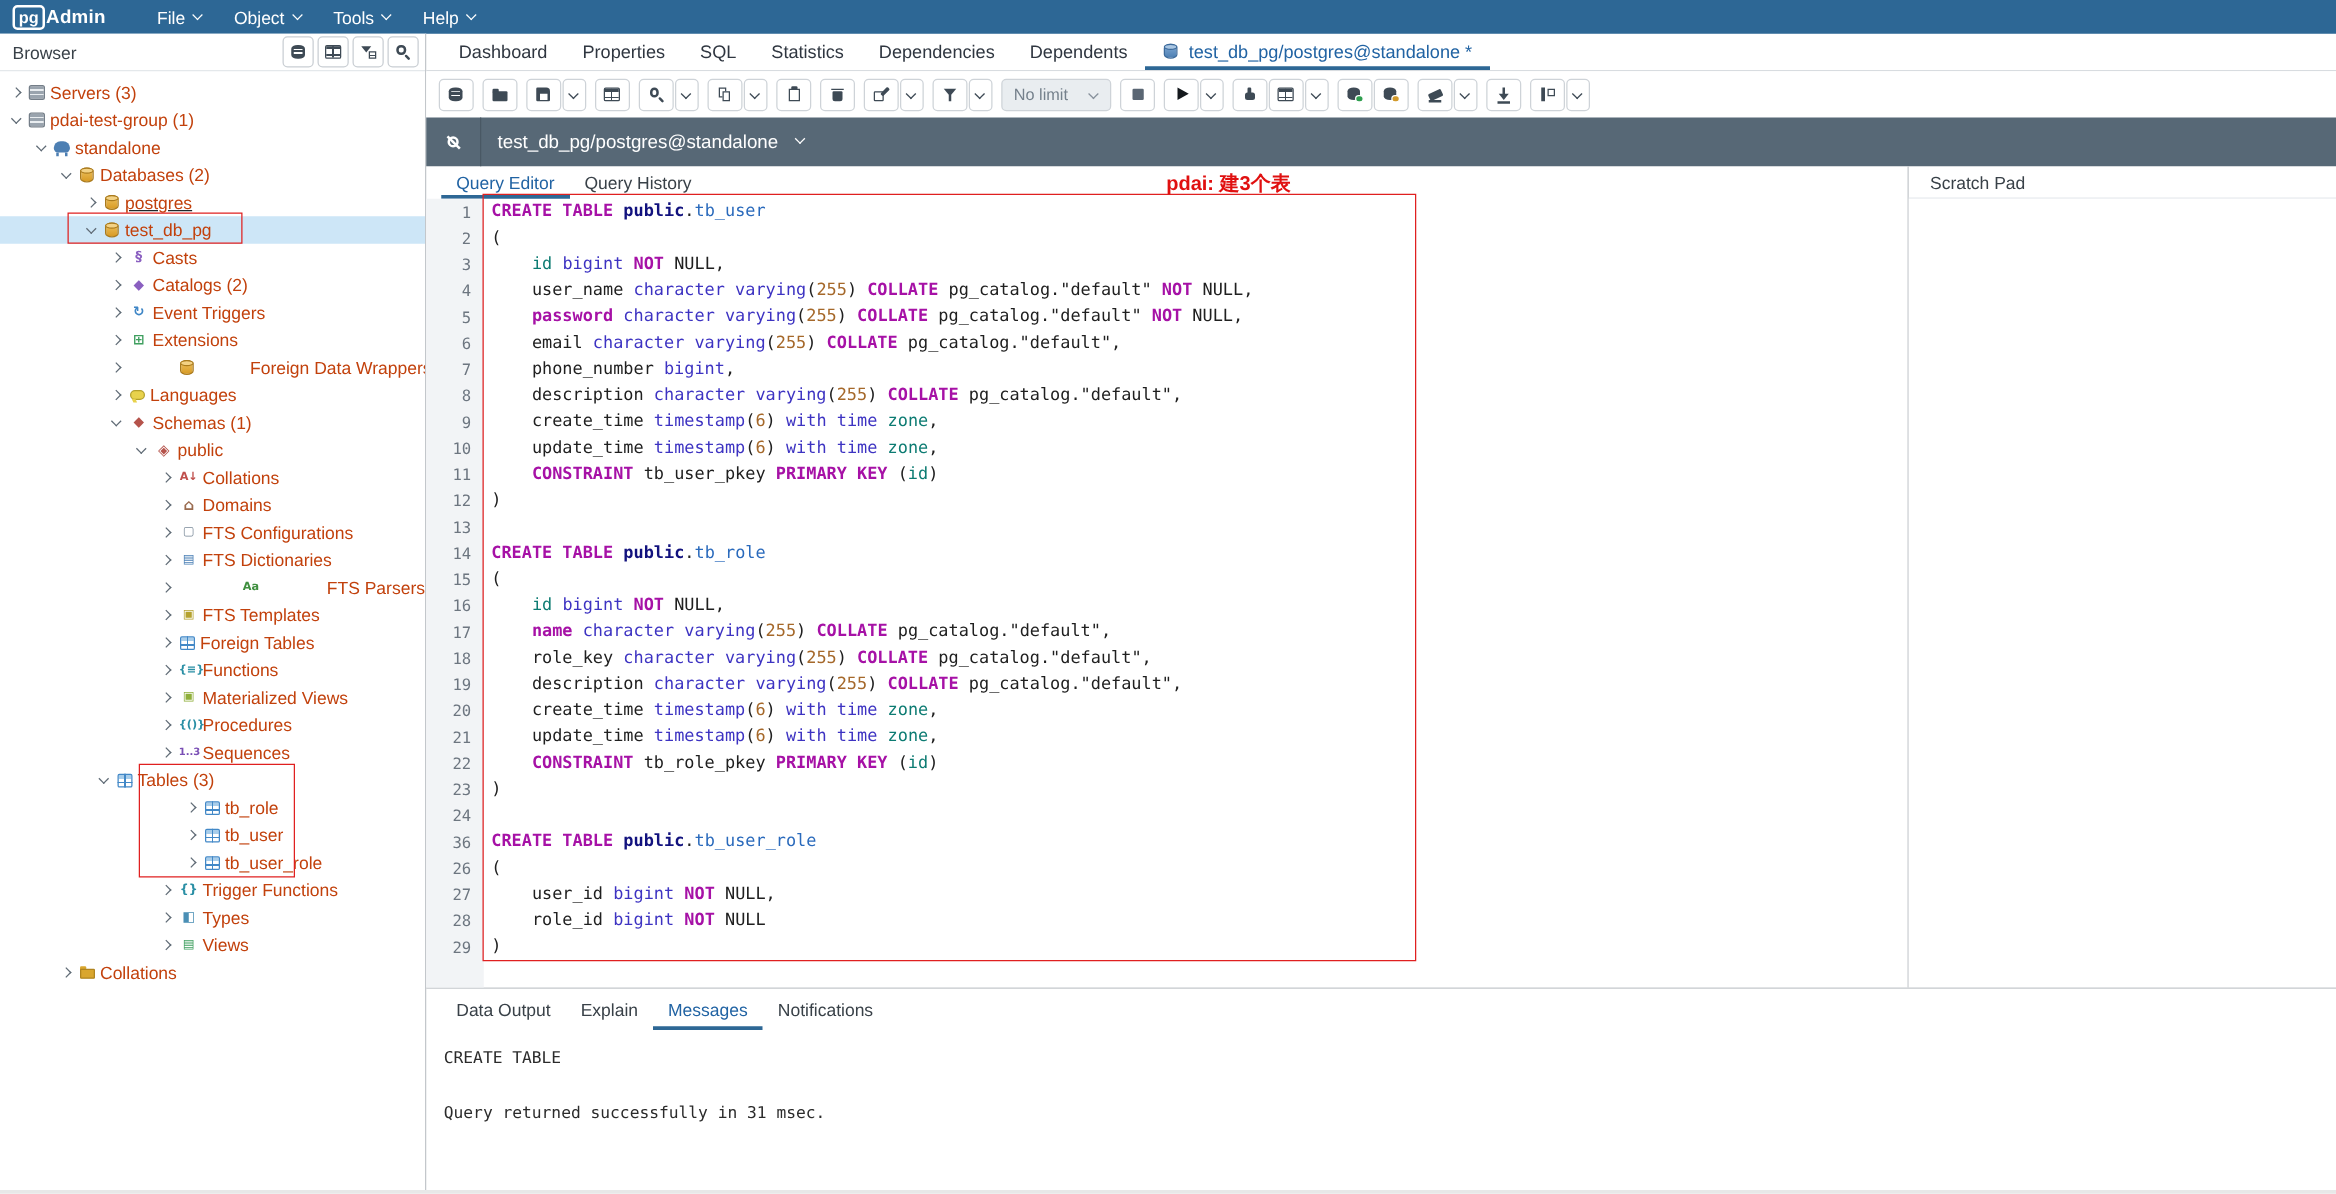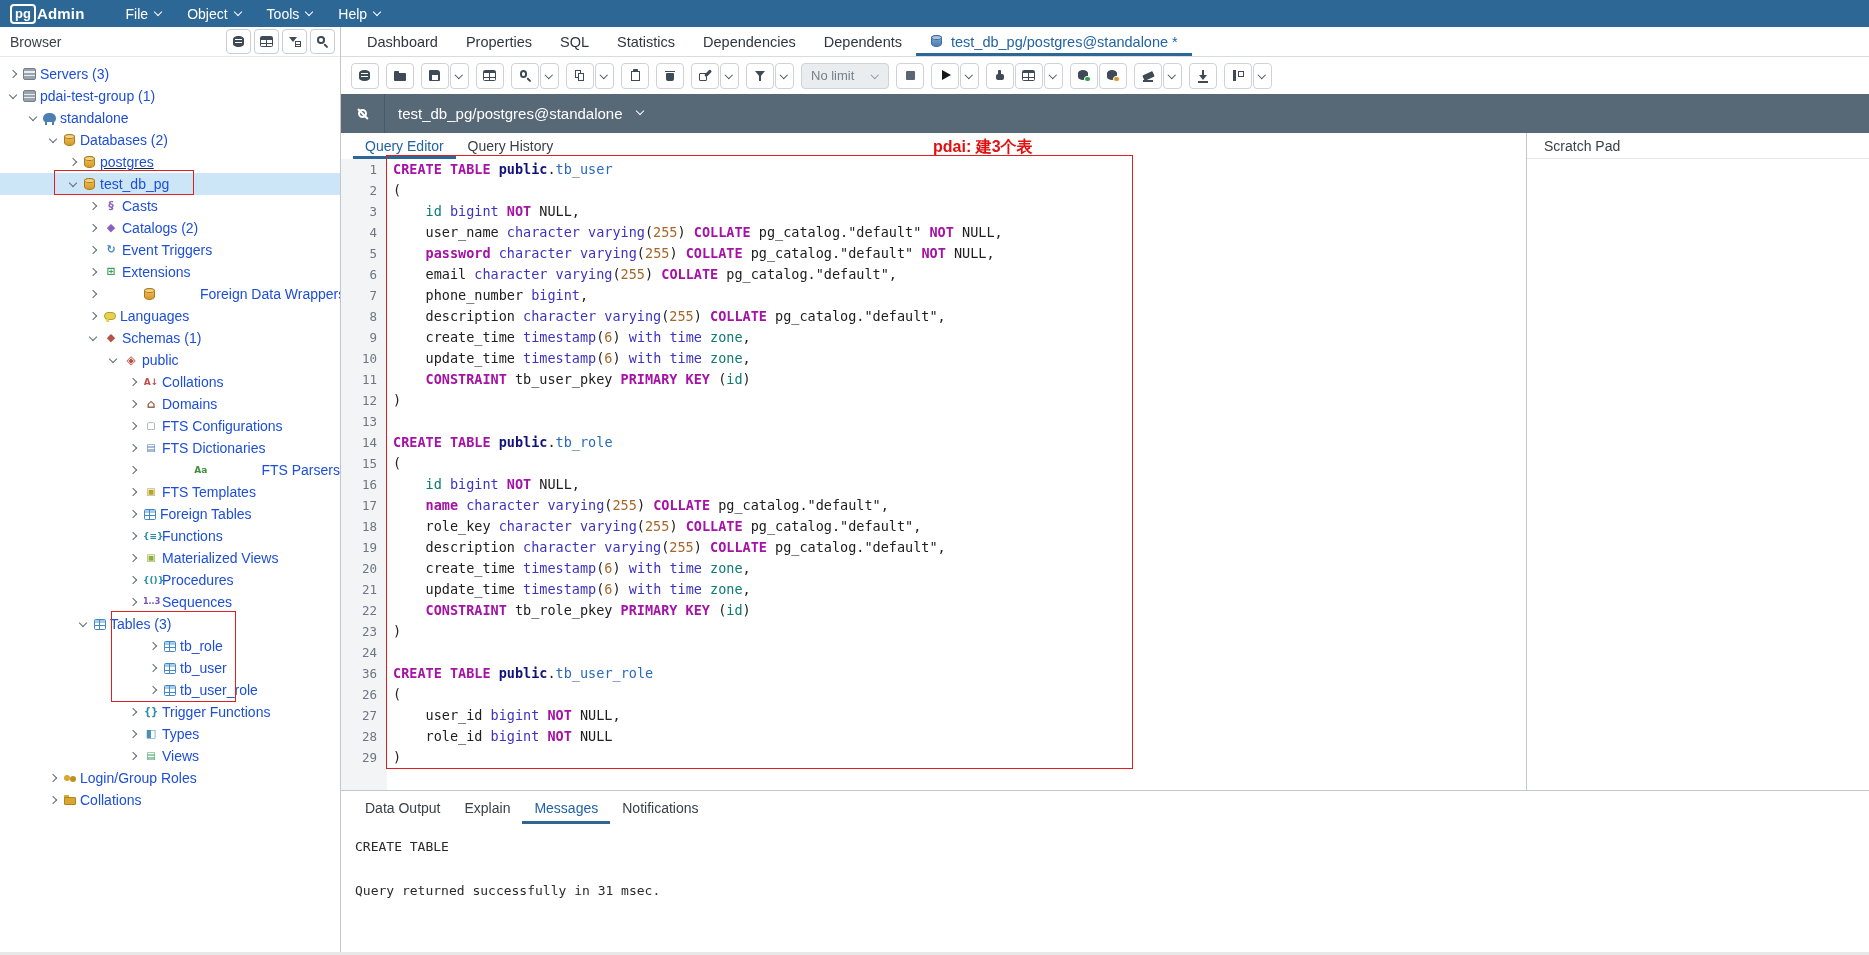--- a/index.html
+++ b/index.html
@@ -23,21 +23,21 @@
 
   
   .sb-head{height:30px;display:flex;align-items:center;padding:0 5px 0 10px;border-bottom:1px solid #e4e8eb;flex:none}
   .sb-title{font-size:14px;color:#394148}
   .sb-tools{margin-left:auto;display:flex;gap:3px}
   .sb-btn{width:25px;height:25px;border:1px solid #c9ced3;border-radius:4px;background:#fff;
           display:flex;align-items:center;justify-content:center;position:relative}
   .tree{flex:1;overflow:hidden;padding-top:6px}
   .trow{display:flex;align-items:center;height:22px;gap:3px;font-size:14px;white-space:nowrap}
   .trow.sel{background:#cde6f7}
-  .tlabel{color:#1d4ed8}
+  .tlabel{color:#c2410c}
   .tw{width:14px;height:14px;position:relative;flex:none}
   .tw::before{content:"";position:absolute;left:4px;top:4px;width:5px;height:5px;
               border-right:1.5px solid #5f6a75;border-bottom:1.5px solid #5f6a75;transform:rotate(-45deg)}
   .tw.open::before{transform:rotate(45deg);top:3px}
 
   
   .ic{display:inline-block;width:14px;height:14px;position:relative;flex:none;vertical-align:middle}
   .ic::before,.ic::after{content:"";position:absolute;box-sizing:border-box}
   .ti{display:inline-block;width:16px;text-align:center;font-weight:bold;flex:none;
       font-family:"DejaVu Sans",sans-serif;line-height:14px}
@@ -384,25 +384,20 @@
             <span class="ti" style="color: rgb(74, 143, 181); font-size: 11px;">◧</span>
             <span class="tlabel">Types</span>
           </div>
           <div class="trow" style="padding-left: 126px;">
             <span class="tw"></span>
             <span class="ti" style="color: rgb(63, 159, 95); font-size: 10px;">▤</span>
             <span class="tlabel">Views</span>
           </div>
           <div class="trow" style="padding-left: 46px;">
             <span class="tw"></span>
-            <span class="ic ic-role"></span>
-            <span class="tlabel">Login/Group Roles</span>
-          </div>
-          <div class="trow" style="padding-left: 46px;">
-            <span class="tw"></span>
             <span class="ic ic-tablespace"></span>
             <span class="tlabel">Collations</span>
           </div>
         </div>
     </div>
 
     <div class="main">
       <div class="tabbar" id="main-tabs">
           <div class="tab">
             <span>Dashboard</span>

